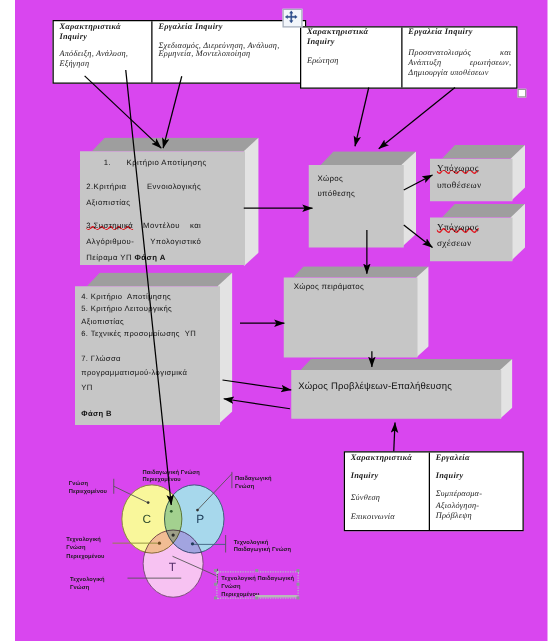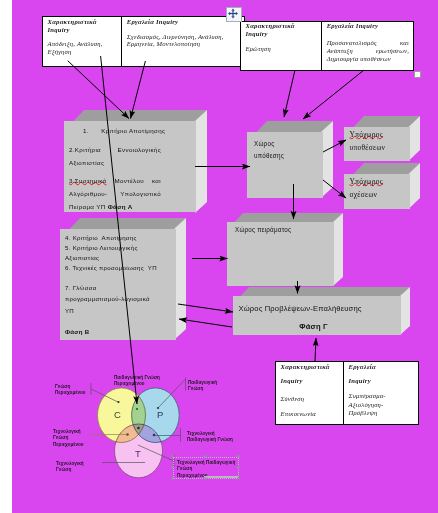--- a/index.html
+++ b/index.html
@@ -175,21 +175,20 @@
       <div>Χώρος πειράματος</div>
     </div>
   </div>
 
   <div class="cube" style="left:220px;top:287px;width:178px;height:48px;">
     <div class="top" style="left:0;top:0;width:178px;height:9px;clip-path:polygon(8.5px 9px, 17px 0, 178px 0, 169.5px 9px);"></div>
     <div class="side" style="left:0;top:0;width:178px;height:48px;clip-path:polygon(168px 9px, 178px 0, 178px 39px, 168px 48px);"></div>
     <div class="front" style="left:0.5px;top:9px;width:168px;height:39px;"></div>
     <div class="ftxt" style="left:6.5px;top:17px;width:150px;font-size:7.6px;letter-spacing:.15px;line-height:9px;">
       <div style="white-space:nowrap;">Χώρος Προβλέψεων-Επαλήθευσης</div>
-      <b style="display:block;text-align:center;margin-top:8.5px;">Φάση Γ</b>
     </div>
   </div>
 
   <svg class="layer" viewBox="0 0 438 513">
     <g style="isolation:isolate;">
       <ellipse cx="109.5" cy="415.2" rx="24" ry="27.3" fill="#f9f79b" stroke="#8a8a3a" stroke-width="0.8" style="mix-blend-mode:multiply"></ellipse>
       <ellipse cx="143.4" cy="415.2" rx="23.8" ry="27.3" fill="#a7d8ec" stroke="#3d5f7c" stroke-width="0.8" style="mix-blend-mode:multiply"></ellipse>
       <ellipse cx="126.5" cy="450.9" rx="24" ry="26.9" fill="#f7c2f2" stroke="#7c4f7a" stroke-width="0.8" style="mix-blend-mode:multiply"></ellipse>
     </g>
     <g font-family="Liberation Sans, sans-serif" font-size="9.5" fill="#1b3a57">

